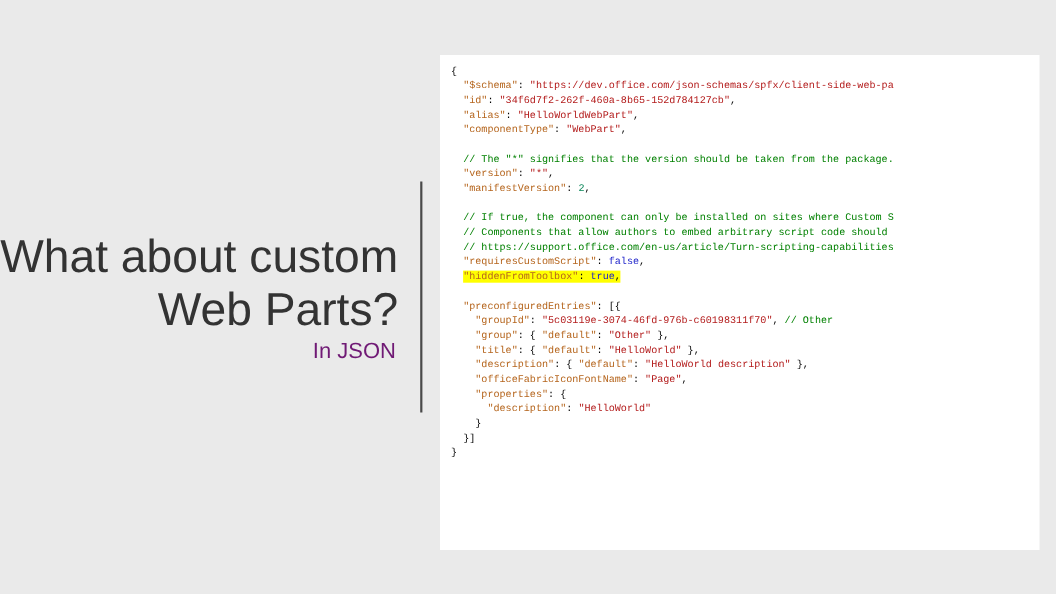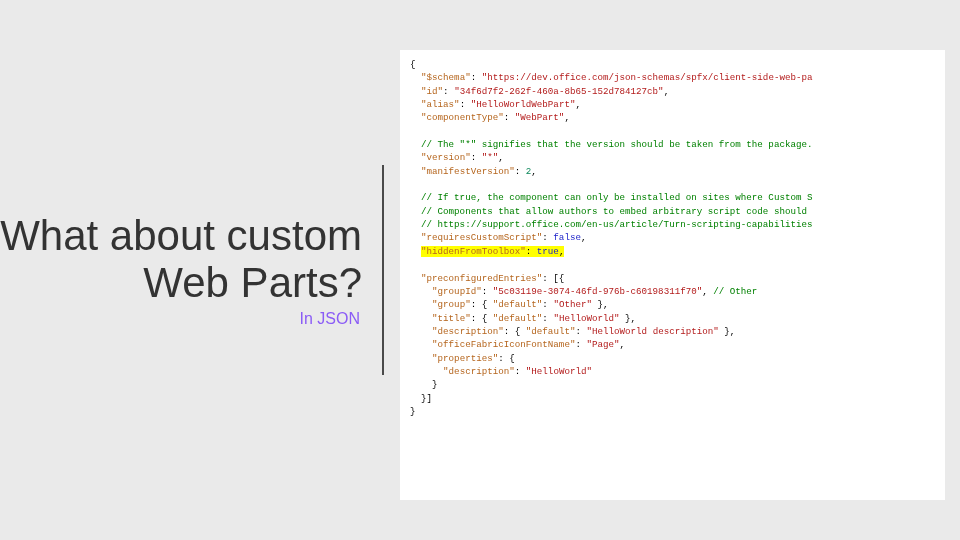--- a/index.html
+++ b/index.html
@@ -33,22 +33,22 @@
   }
   .title {
     font-size: 42px;
     font-weight: 300;
     color: #333;
     text-align: right;
     line-height: 1.12;
     letter-spacing: 0px;
   }
   .subtitle {
-    font-size: 16px;
-    color: #8b5cf6;
+    font-size: 20px;
+    color: #701a75;
     text-align: center;
     margin-top: 4px;
     padding-right: 2px;
   }
   .code-panel {
     position: absolute;
     left: 400px;
     top: 50px;
     width: 545px;
     height: 450px;

